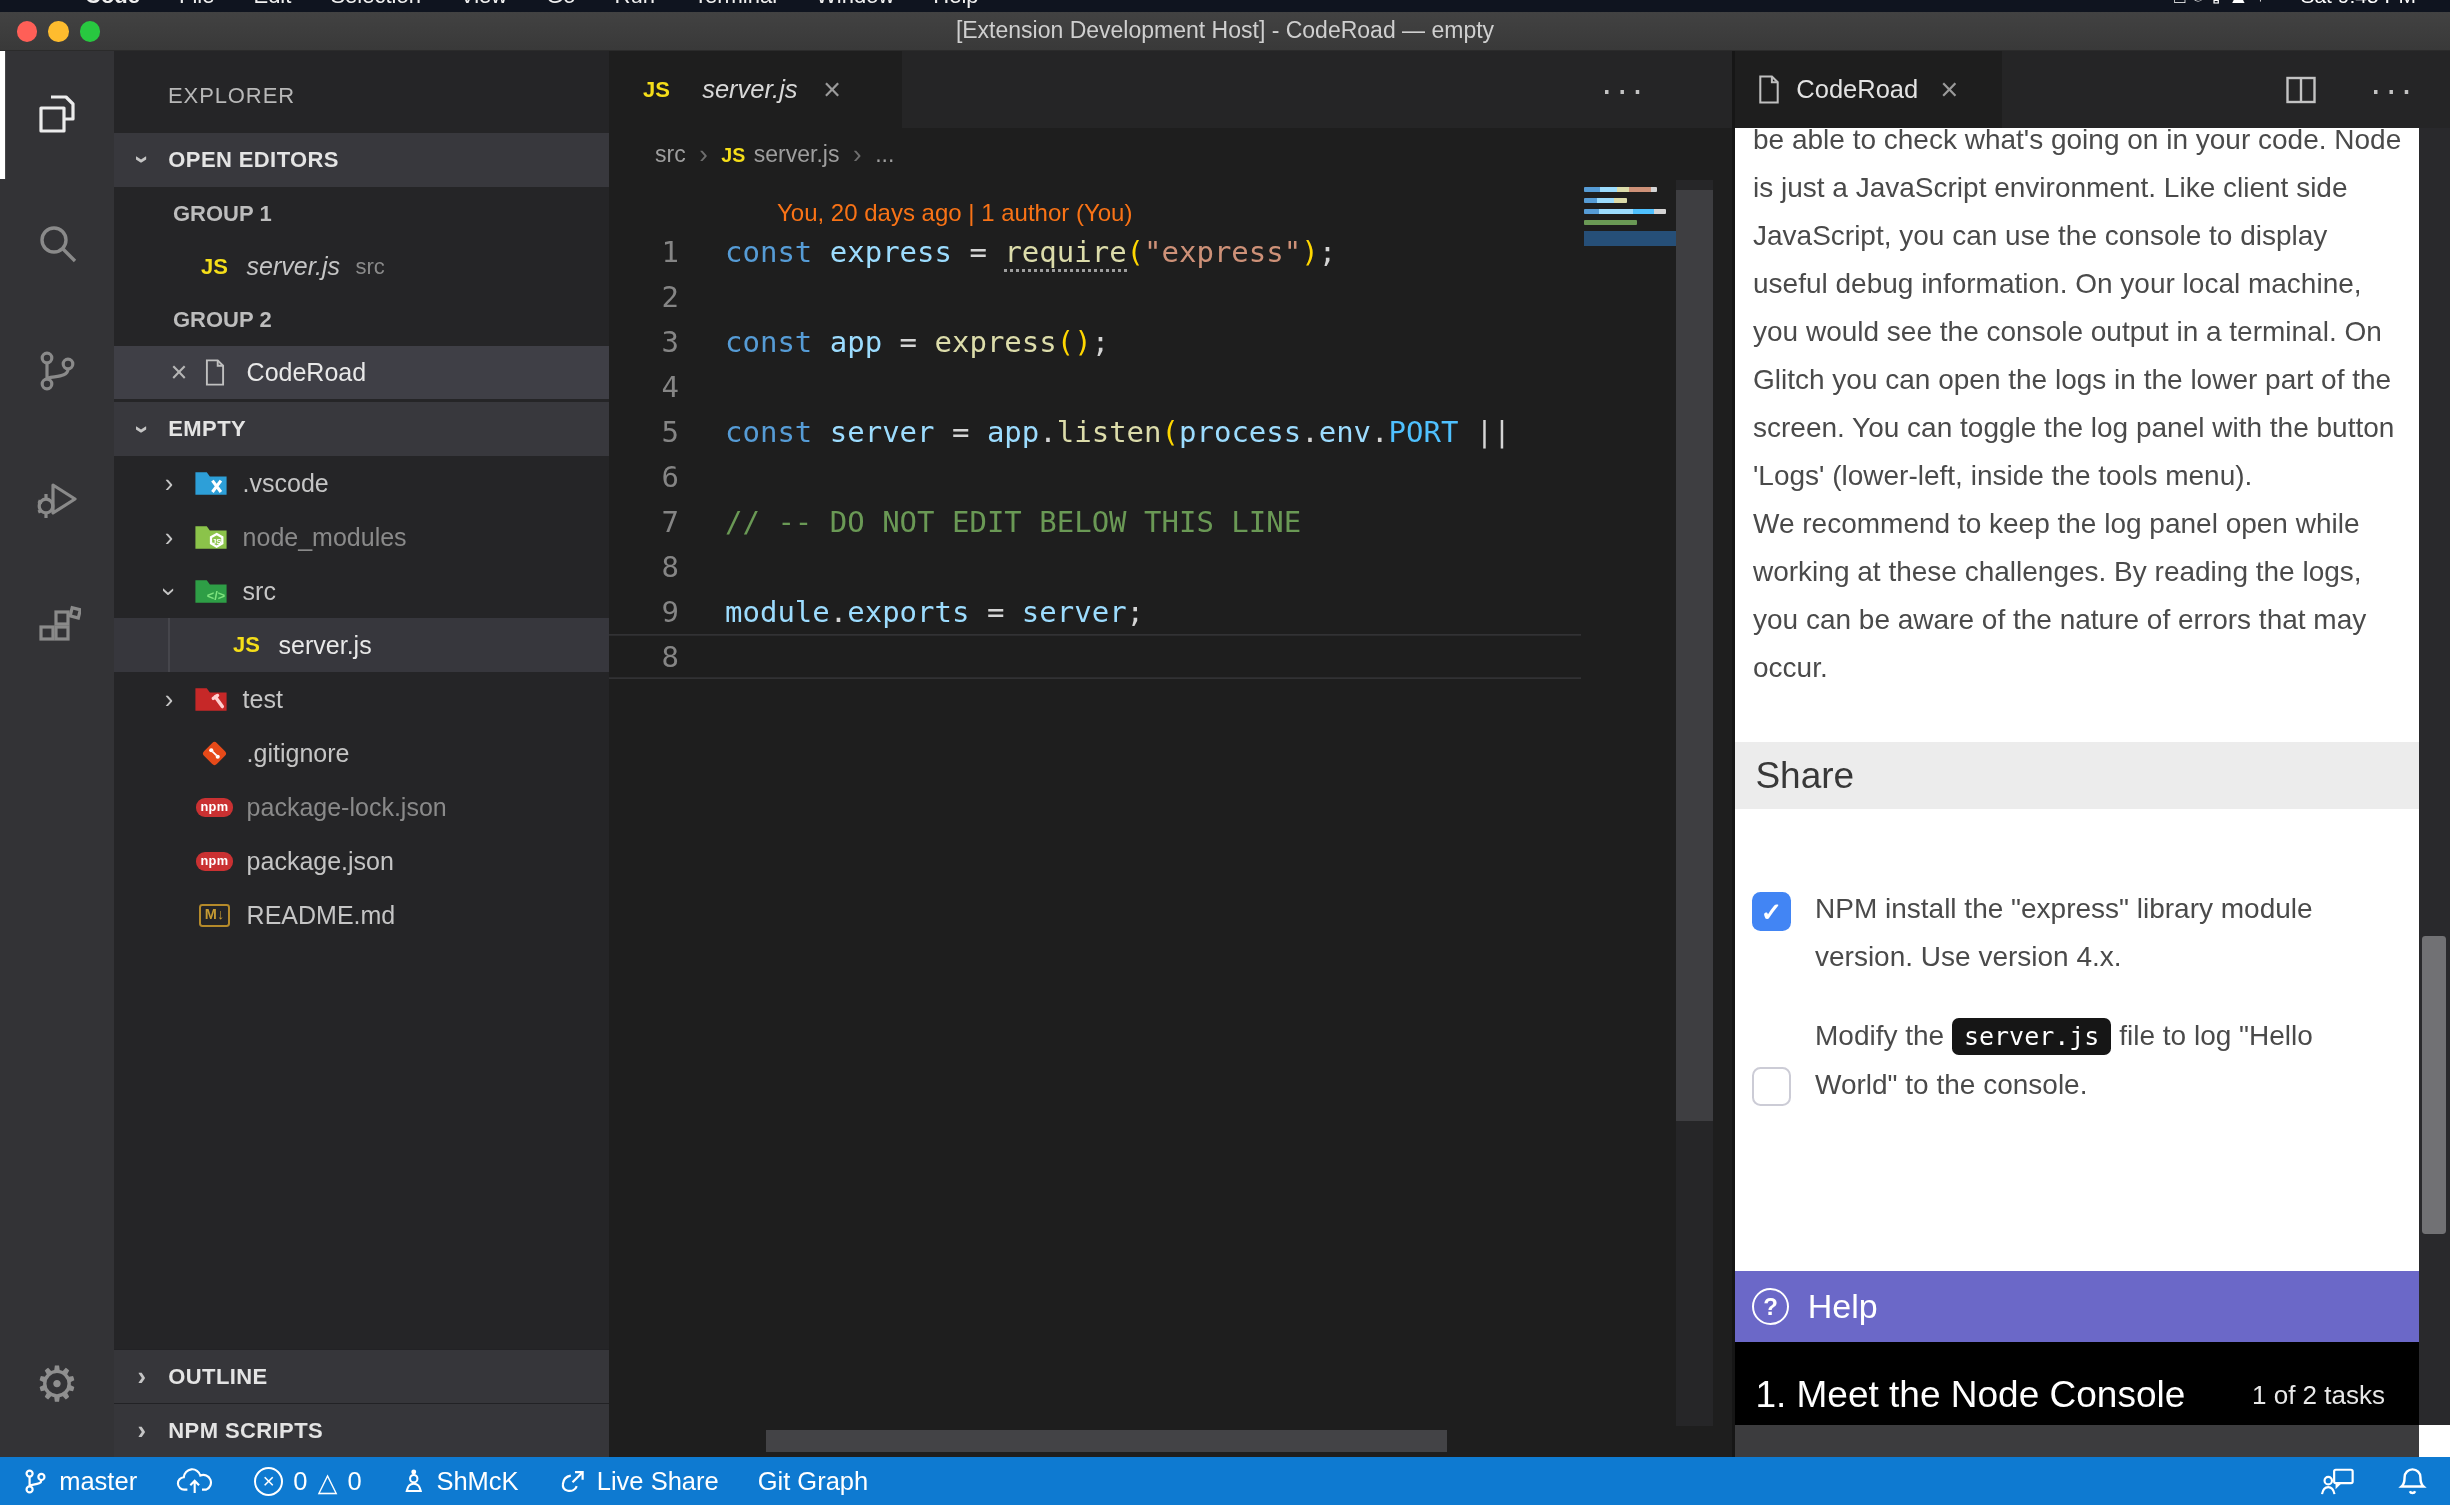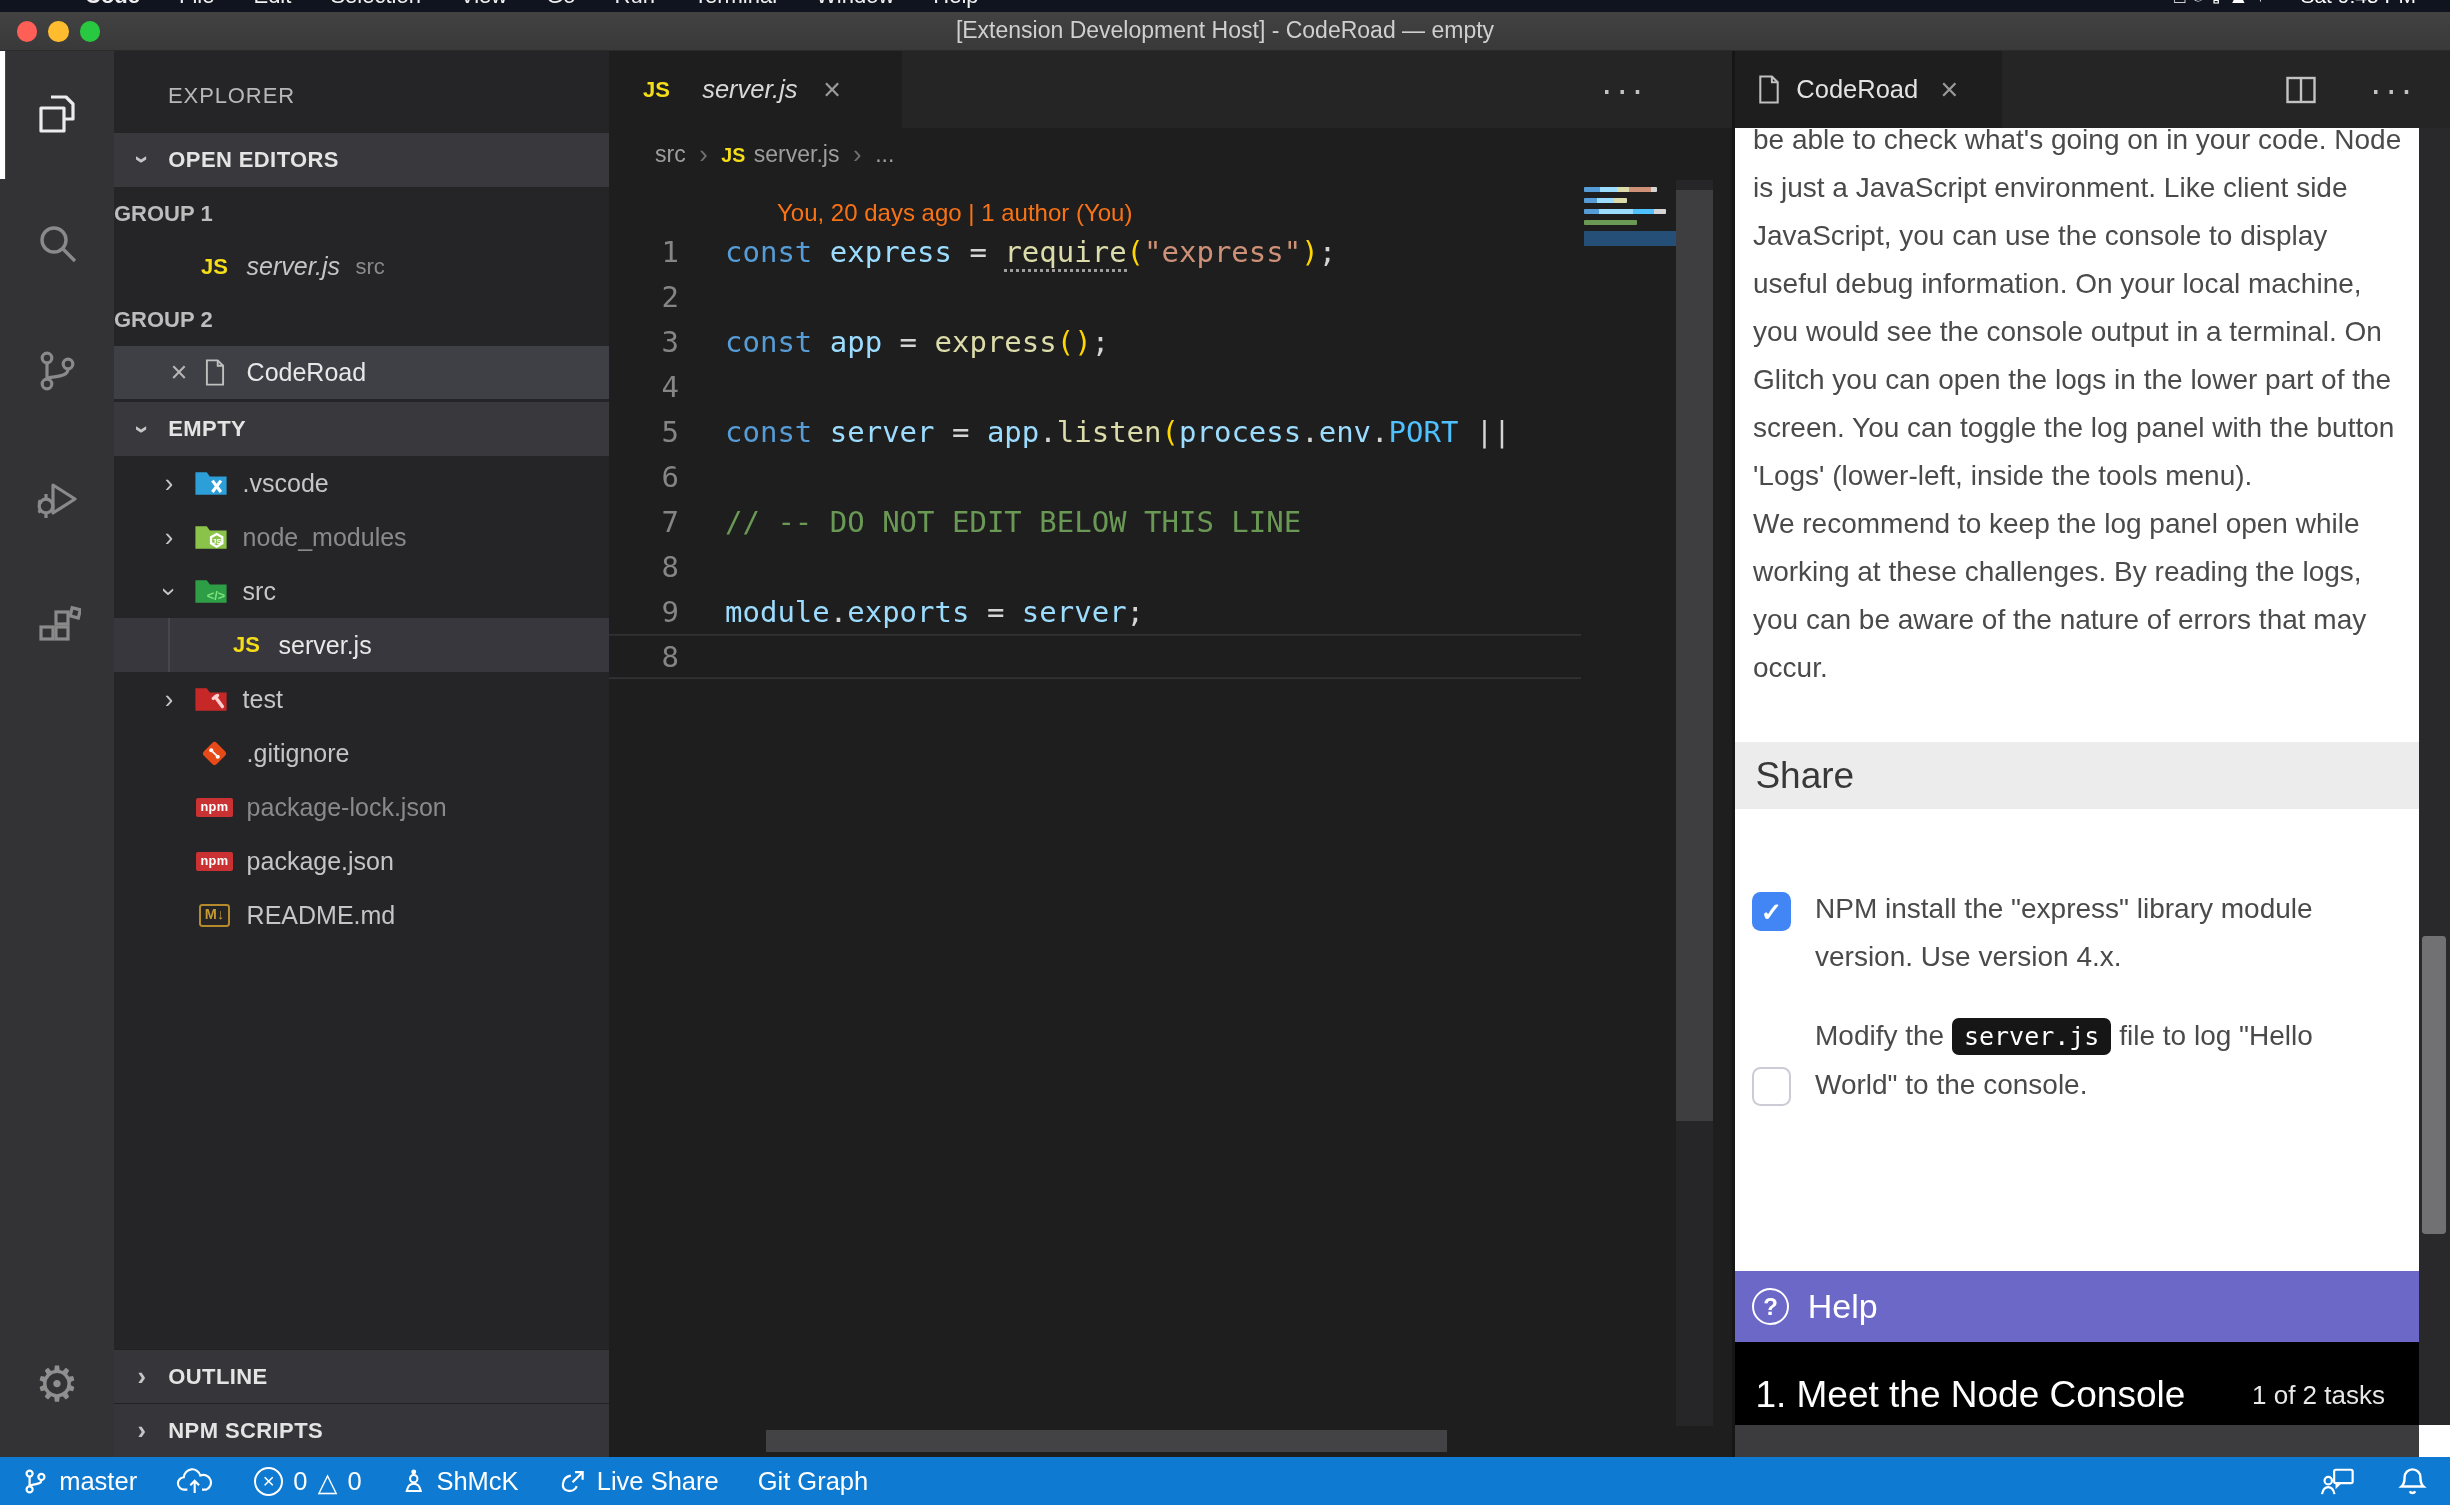--- a/index.html
+++ b/index.html
@@ -43,35 +43,35 @@
   .sidebar { position:absolute; left:114px; top:51px; bottom:49px; width:495px;
              background:#252527; overflow:hidden; }
   .sb-title { margin:32px 0 0 54px; font-size:22px; letter-spacing:0.9px; color:#b8b8b8; }
   .sb-band { height:54px; background:#38383d; display:flex; align-items:center;
              font-weight:bold; font-size:22px; color:#e4e4e4; letter-spacing:0.4px; }
   .sb-band .chev { margin:0 15.3px 0 17px; }
   .chev { display:inline-block; color:#c5c5c5; font-size:25.5px; line-height:1; width:22px; text-align:center; }
   .chev.down { transform:rotate(90deg); }
   .oe-rows .row, .tree .row { height:53px; display:flex; align-items:center; font-size:25px; color:#c5c5c5; position:relative; }
   .tree .row { height:54px; }
-  .row.group { font-weight:bold; font-size:22px; color:#bdbdbd; }
+  .row.group { font-weight:bold; font-size:22px; color:#bdbdbd; padding-left:59px; }
   .row.sel { background:#3f3f46; color:#e8e8e8; }
   .row.sel2 { background:#37373d; color:#e8e8e8; }
   .row .dim { color:#8a8a8a; }
   .row .detail { color:#8a8a8a; font-size:22px; margin-left:15.3px; }
   .row .closex { width:34px; text-align:center; color:#b5b5b5; font-size:29px; }
   .guide { position:absolute; left:54px; top:0; bottom:0; width:1.7px; background:#46464c; }
   .sb-bottom { position:absolute; left:0; right:0; bottom:0; }
   .sb-bottom .sb-band { background:#36363a; border-top:1.7px solid #222225; height:54px; }
 
   
   .fic { width:37px; display:inline-flex; justify-content:center; margin-right:13.6px; flex:none; }
   .ic-js { color:#f5de19; font-weight:bold; font-size:22px; font-style:normal; }
   .ic-npm { background:#ca3132; color:#fff; font-size:12.8px; font-weight:bold;
-            padding:3.4px 4.3px; border-radius:2px; line-height:1; letter-spacing:0.4px;}
+            padding:3.4px 4.3px; border-radius:9px; line-height:1; letter-spacing:0.4px;}
   .ic-md { border:2.6px solid #b58a2a; color:#c59a33; font-size:14.5px; font-weight:bold;
            padding:1.7px 3.4px; border-radius:3.4px; line-height:1.1; }
 
   
   .editor { position:absolute; left:609px; top:51px; bottom:49px; width:1126px;
             background:#1e1e1e; border-right:3.4px solid #161616; }
   .tabbar { height:77px; background:#252526; position:relative; }
   .tab { position:absolute; left:0; top:0; width:293px; height:77px; background:#1e1e1e;
          display:flex; align-items:center; padding-left:29px; }
   .tab .tname { font-style:italic; font-size:25.5px; color:#d8d8d8; margin-left:13.6px; }

